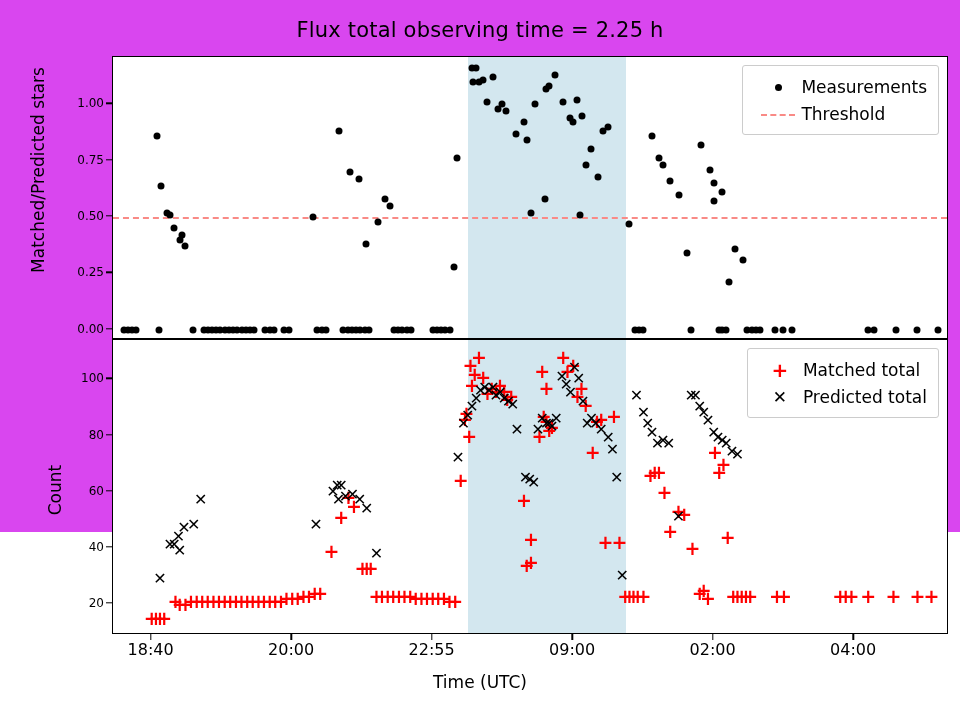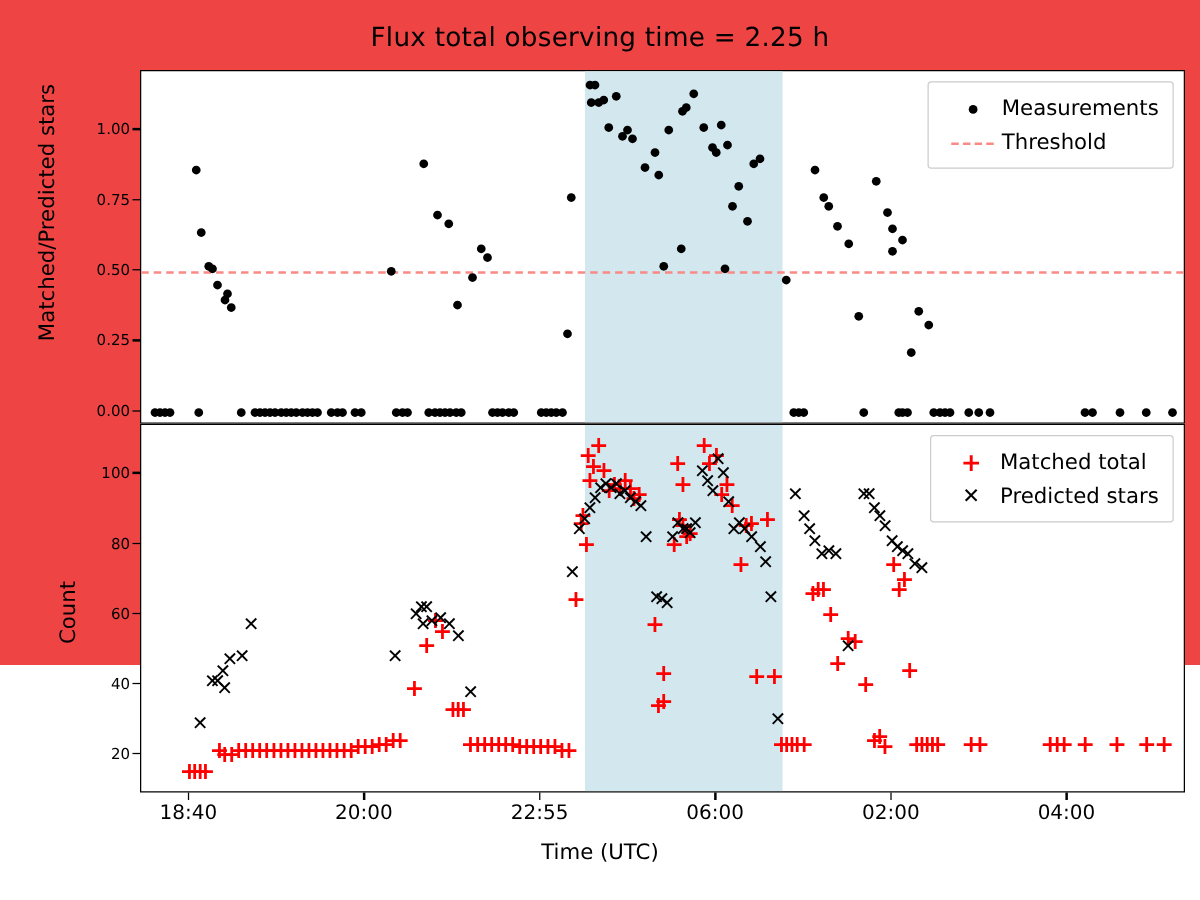--- a/index.html
+++ b/index.html
@@ -1,17 +1,17 @@
 <!DOCTYPE html>
 <html><head>
 <meta charset="utf-8">
 <style>
   html,body{margin:0;padding:0;background:#ffffff;}
   body{width:960px;height:720px;font-family:"DejaVu Sans","Liberation Sans",sans-serif;overflow:hidden;}
-  #figure{position:relative;width:960px;height:532px;background:#ef4444;}
+  #figure{position:relative;width:960px;height:532px;background:#d946ef;}
   #chart-title{
     position:absolute;left:0;top:18px;width:960px;text-align:center;
     font-size:21px;color:#000;letter-spacing:0.2px;
   }
   .panel{position:absolute;box-sizing:border-box;border:1.4px solid #000;background:#ffffff;overflow:hidden;}
   #panel-top{left:112px;top:56px;width:836px;height:283px;}
   #panel-bottom{left:112px;top:339px;width:836px;height:295px;}
   .plotarea{position:absolute;left:0;top:0;width:100%;height:100%;}
   .shade{position:absolute;top:0;height:100%;background:#d3e7ef;}
   .threshold{
@@ -419,21 +419,21 @@
         <div class="mk cross" style="color: rgb(0, 0, 0); left: 618.921px; top: 112.381px;">✕</div>
         <div class="mk cross" style="color: rgb(0, 0, 0); left: 624.541px; top: 115.19px;">✕</div>
       </div>
     <div class="legend" id="legend-bottom">
       <div class="legend-row">
         <span class="legend-sym"><span class="pl">+</span></span>
         <span class="legend-lbl">Matched total</span>
       </div>
       <div class="legend-row">
         <span class="legend-sym"><span class="cr">✕</span></span>
-        <span class="legend-lbl">Predicted stars</span>
+        <span class="legend-lbl">Predicted total</span>
       </div>
     </div>
   </div>
 
   <div class="ylabel" id="ylabel-bottom">Count</div>
   <div id="yticks-bottom">
       <div class="ytick" style="top: 603.095px; left: 46px;">20</div>
       <div class="ytickmark" style="top: 603.095px; left: 106px;"></div>
       <div class="ytick" style="top: 546.905px; left: 46px;">40</div>
       <div class="ytickmark" style="top: 546.905px; left: 106px;"></div>
@@ -445,21 +445,21 @@
       <div class="ytickmark" style="top: 378.333px; left: 106px;"></div>
     </div>
 
   <div id="xticks">
       <div class="xtick" style="left: 150.639px;">18:40</div>
       <div class="xtickmark" style="left: 150.639px;"></div>
       <div class="xtick" style="left: 291.143px;">20:00</div>
       <div class="xtickmark" style="left: 291.143px;"></div>
       <div class="xtick" style="left: 431.647px;">22:55</div>
       <div class="xtickmark" style="left: 431.647px;"></div>
-      <div class="xtick" style="left: 572.151px;">06:00</div>
+      <div class="xtick" style="left: 572.151px;">09:00</div>
       <div class="xtickmark" style="left: 572.151px;"></div>
       <div class="xtick" style="left: 712.655px;">02:00</div>
       <div class="xtickmark" style="left: 712.655px;"></div>
       <div class="xtick" style="left: 853.16px;">04:00</div>
       <div class="xtickmark" style="left: 853.16px;"></div>
     </div>
   <div id="xlabel">Time (UTC)</div>
 
 </div>
 

